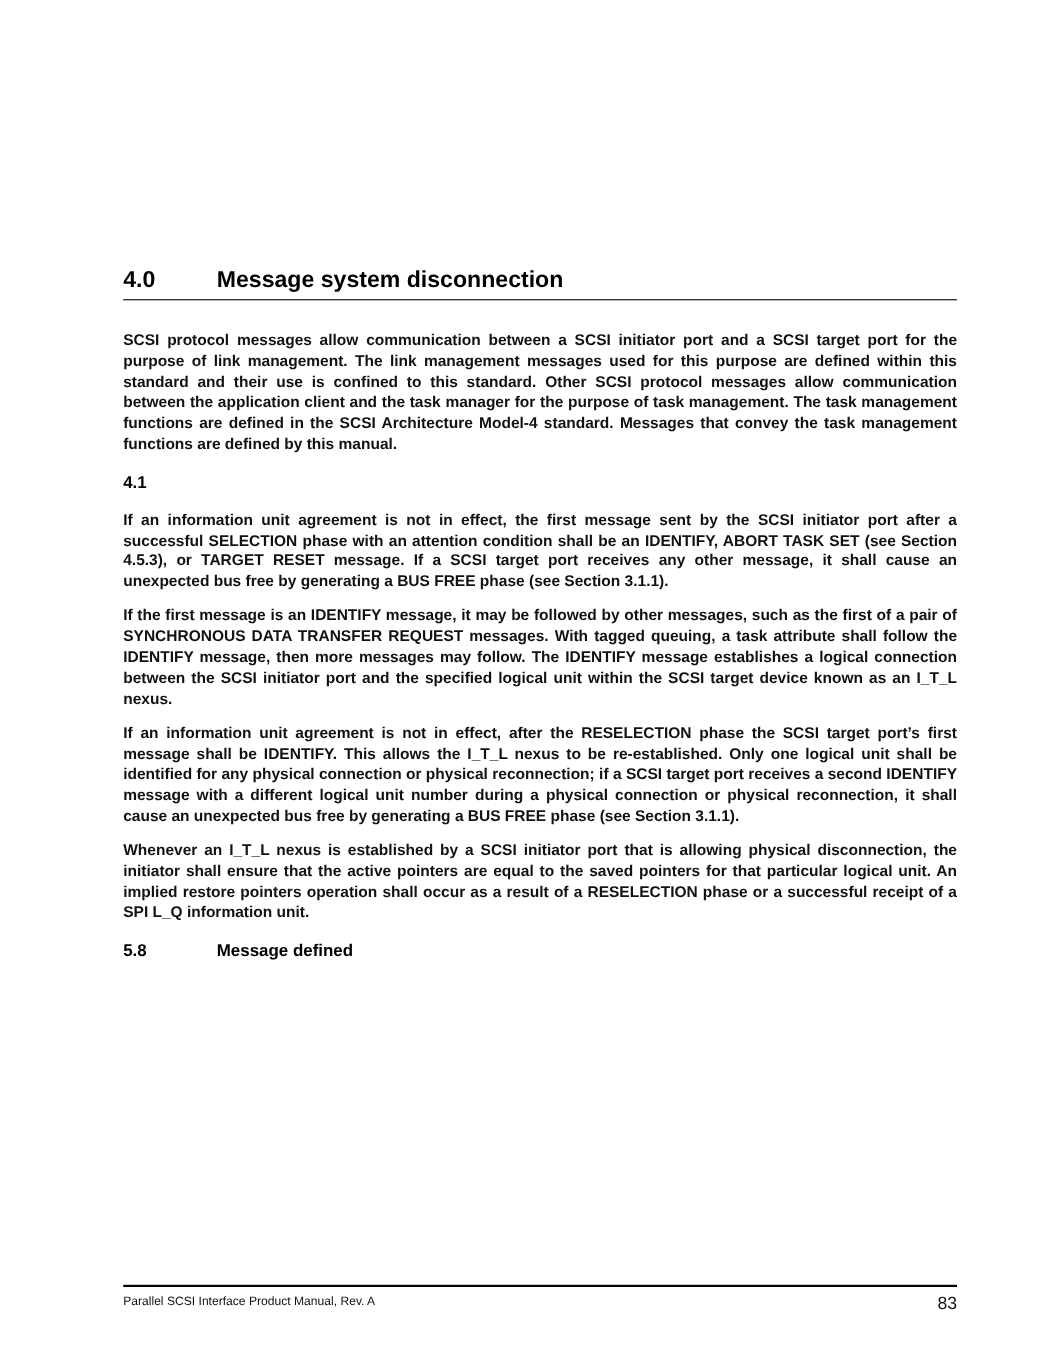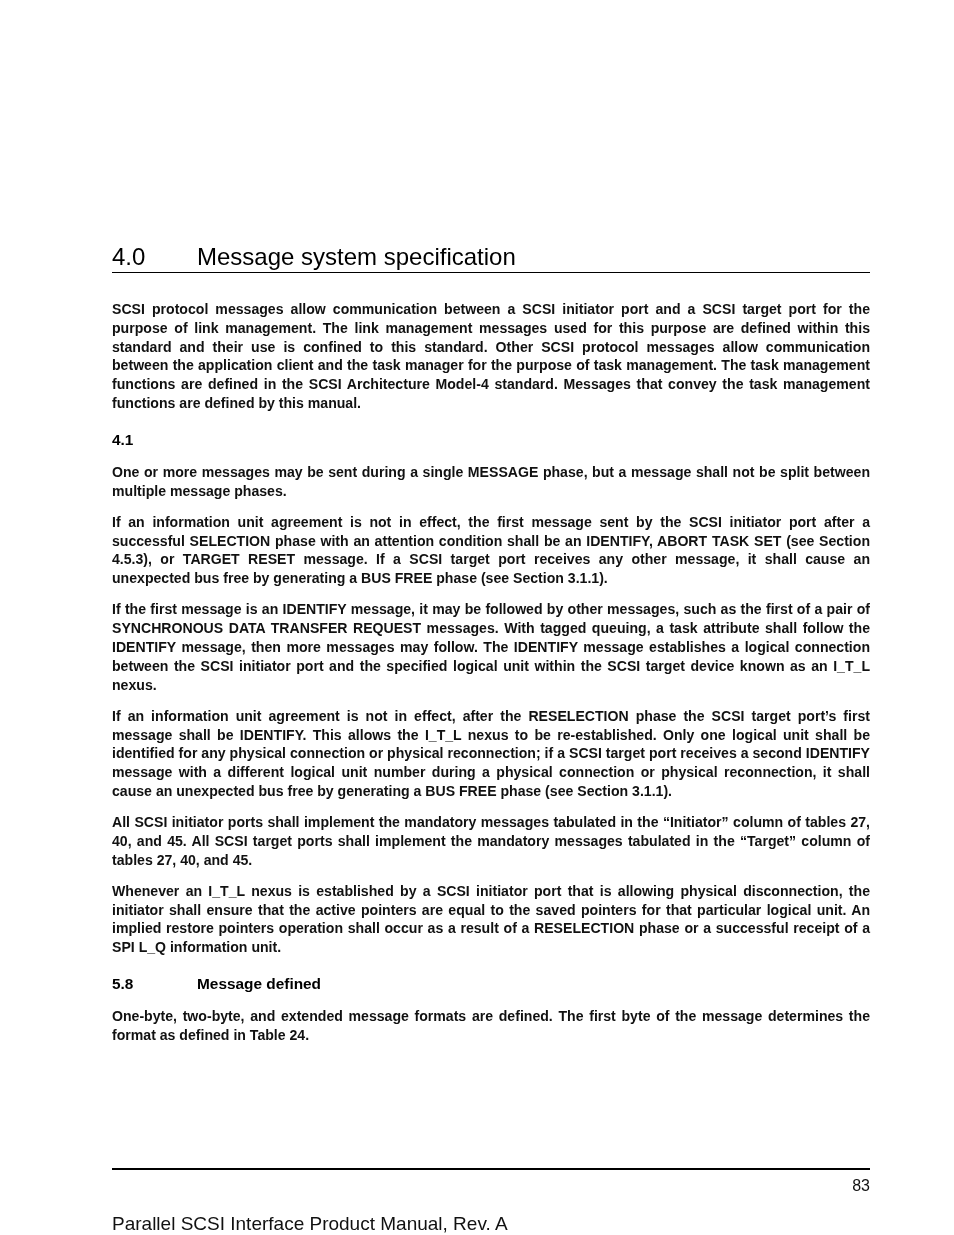--- a/index.html
+++ b/index.html
@@ -1,57 +1,54 @@
 <!DOCTYPE html>
 <html><head>
 <meta charset="utf-8">
 <style>
   html, body { margin: 0; padding: 0; background: #ffffff; }
   body { width: 954px; height: 1235px; position: relative; overflow: hidden;
          font-family: "Liberation Sans", sans-serif; color: #111111; }
   .page { position: absolute; left: 112px; width: 758px; top: 0; }
   .h1 { position: absolute; top: 241px; left: 0; width: 758px; height: 31px;
-        border-bottom: 1px solid #000; font-weight: normal; font-size: 24px; color:#000; }
+        border-bottom: 1px solid #000; font-weight: bold; font-size: 21px; color:#000; }
   .h1 .num { position: absolute; left: 0; top: 2px; }
   .h1 .ttl { position: absolute; left: 85px; top: 2px; }
   .body { position: absolute; top: 300px; left: 0; width: 758px; }
   p { margin: 0 0 12.4px 0; font-size: 14.1px; line-height: 18.8px; text-align: justify; font-weight: bold; }
   .h2 { font-weight: bold; font-size: 15.4px; margin: 18px 0 12px 0; position: relative; height: 20px; color:#000;text-align:center; }
   .h2 .num { position: absolute; left: 0; top: 0; }
   .h2 .ttl { position: absolute; left: 85px; top: 0; }
   .footer { position: absolute; top: 1168px; left: 0; width: 758px; border-top: 2px solid #000; }
-  .footer .left { position: absolute; left: 0; top: 7px; font-size: 19px; margin-top: 36px; }
+  .footer .left { position: absolute; left: 0; top: 7px; font-size: 11px; }
   .footer .right { position: absolute; right: 0; top: 7px; font-size: 16px; }
 </style>
 </head>
 <body>
 
 <div class="page">
   <div class="h1">
     <span class="num">4.0</span>
-    <span class="ttl">Message system specification</span>
+    <span class="ttl">Message system disconnection</span>
   </div>
 
   <div class="body">
     <p>SCSI protocol messages allow communication between a SCSI initiator port and a SCSI target port for the purpose of link management. The link management messages used for this purpose are defined within this standard and their use is confined to this standard. Other SCSI protocol messages allow communication between the application client and the task manager for the purpose of task management. The task management functions are defined in the SCSI Architecture Model-4 standard. Messages that convey the task management functions are defined by this manual.</p>
 
     <div class="h2">
       <span class="num">4.1</span>
     </div>
-    <p>One or more messages may be sent during a single MESSAGE phase, but a message shall not be split between multiple message phases.</p>
     <p>If an information unit agreement is not in effect, the first message sent by the SCSI initiator port after a successful SELECTION phase with an attention condition shall be an IDENTIFY, ABORT TASK SET (see Section 4.5.3), or TARGET RESET message. If a SCSI target port receives any other message, it shall cause an unexpected bus free by generating a BUS FREE phase (see Section 3.1.1).</p>
     <p>If the first message is an IDENTIFY message, it may be followed by other messages, such as the first of a pair of SYNCHRONOUS DATA TRANSFER REQUEST messages. With tagged queuing, a task attribute shall follow the IDENTIFY message, then more messages may follow. The IDENTIFY message establishes a logical connection between the SCSI initiator port and the specified logical unit within the SCSI target device known as an I_T_L nexus.</p>
     <p>If an information unit agreement is not in effect, after the RESELECTION phase the SCSI target port’s first message shall be IDENTIFY. This allows the I_T_L nexus to be re-established. Only one logical unit shall be identified for any physical connection or physical reconnection; if a SCSI target port receives a second IDENTIFY message with a different logical unit number during a physical connection or physical reconnection, it shall cause an unexpected bus free by generating a BUS FREE phase (see Section 3.1.1).</p>
-    <p>All SCSI initiator ports shall implement the mandatory messages tabulated in the “Initiator” column of tables 27, 40, and 45. All SCSI target ports shall implement the mandatory messages tabulated in the “Target” column of tables 27, 40, and 45.</p>
     <p>Whenever an I_T_L nexus is established by a SCSI initiator port that is allowing physical disconnection, the initiator shall ensure that the active pointers are equal to the saved pointers for that particular logical unit. An implied restore pointers operation shall occur as a result of a RESELECTION phase or a successful receipt of a SPI L_Q information unit.</p>
 
     <div class="h2">
       <span class="num">5.8</span>
       <span class="ttl">Message defined</span>
     </div>
-    <p>One-byte, two-byte, and extended message formats are defined. The first byte of the message determines the format as defined in Table 24.</p>
   </div>
 
   <div class="footer">
     <span class="left">Parallel SCSI Interface Product Manual, Rev. A</span>
     <span class="right">83</span>
   </div>
 </div>
 
 </body></html>

